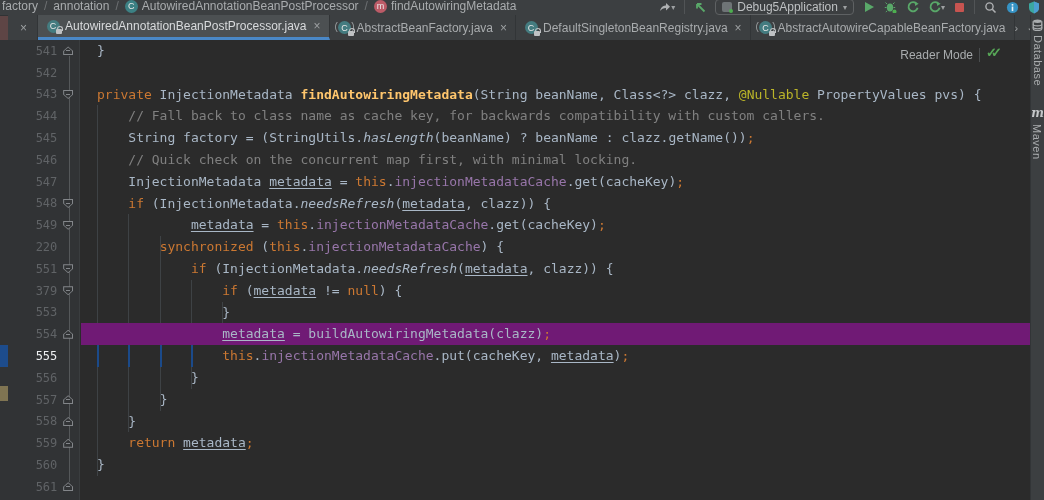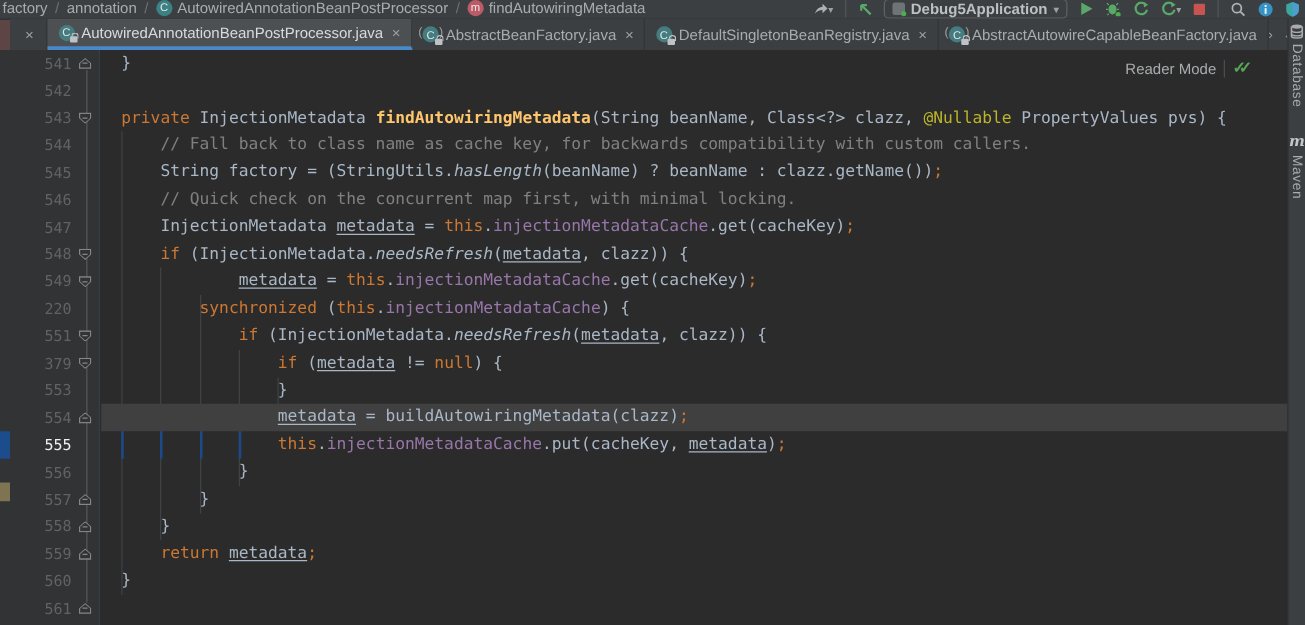--- a/index.html
+++ b/index.html
@@ -13,21 +13,21 @@
             font-size:12px; color:#A9ACAE; white-space:nowrap; }
   #crumbs .sep { color:#6E7173; margin:0 6px; }
   .crumb-ico { width:13px; height:13px; border-radius:50%; display:inline-flex; align-items:center; justify-content:center;
                font-size:9px; color:#EAEAEA; margin-right:4px; flex:0 0 auto; }
   .ci-class { background:#3C8184; }
   .ci-method { background:#BC5B67; }
   #runbar { position:absolute; right:4px; top:-2px; height:18px; display:flex; align-items:center; gap:9px; }
   .tb-div { width:1px; height:14px; background:#515456; }
   .tb-ic { display:inline-flex; align-items:center; }
   #runcfg { display:flex; align-items:center; gap:5px; border:1px solid #5E6163; border-radius:4px;
-            height:16px; padding:0 6px; color:#BDC0C2; font-size:12px;font-weight:bold; }
+            height:16px; padding:0 6px; color:#BDC0C2; font-size:12px; }
   .cfg-app { width:10px; height:10px; background:#6E7476; border-radius:2px; position:relative; }
   .cfg-app::after { content:""; position:absolute; right:-1px; bottom:-1px; width:4px; height:4px;
                     border-radius:50%; background:#4DAE50; }
   .chev { font-size:8px; color:#9DA0A2; }
 
   
   #tabbar { position:absolute; left:8px; top:15px; width:1022px; height:25px; background:#3C3F41;
             display:flex; align-items:stretch; overflow:hidden; }
   .tab { display:flex; align-items:center; gap:5px; padding:0 8px; font-size:12px; color:#A9ACAE;
          border-right:1px solid #323537; white-space:nowrap; position:relative; flex:0 0 auto; }
@@ -68,35 +68,35 @@
   .fm { position:relative; width:10px; height:9px; z-index:2; }
   .fm .o { position:absolute; inset:0; background:#83868A; }
   .fm .i { position:absolute; inset:1px; background:#313335; }
   .fm.down .o, .fm.down .i { clip-path:polygon(0 0,100% 0,100% 50%,50% 100%,0 50%); }
   .fm.up .o, .fm.up .i { clip-path:polygon(50% 0,100% 50%,100% 100%,0 100%,0 50%); }
   .fm .b { position:absolute; left:3px; right:3px; top:4px; height:1px; background:#83868A; }
 
   #code { position:absolute; left:73px; top:0; width:949px; height:480px; }
   .crow { height:21.8px; line-height:21.8px; white-space:pre; font-family:"DejaVu Sans Mono", monospace;
           font-size:13px; color:#A9B7C6; padding-left:16px; position:relative; z-index:1; }
-  .crow.hl { background:#404040; }
+  .crow.hl { background:#701a75; }
   .guide { position:absolute; width:1px; background:#3E4245; z-index:0; }
   .hguide { position:absolute; width:2px; background:#1B4A8A; z-index:2; }
   .t-k { color:#CC7832; }
   .t-t { color:#A9B7C6; }
   .t-c { color:#808080; }
   .t-d { color:#FFC66D; font-weight:bold; }
   .t-a { color:#BBB529; }
   .t-f { color:#9876AA; }
   .t-v { color:#A9B7C6; text-decoration:underline; text-underline-offset:2px; }
   .t-s { color:#A9B7C6; font-style:italic; }
   .t-p { color:#CC7832; }
 
   
-  #readermode { position:absolute; right:26px; top:8px; display:flex; align-items:flex-end; gap:6px; z-index:5; }
+  #readermode { position:absolute; right:26px; top:8px; display:flex; align-items:flex-start; gap:6px; z-index:5; }
   #readermode .lbl { font-size:12px; color:#A9ACAE; }
   #readermode .div { width:1px; height:14px; background:#4A4D4F; }
   .dblcheck { position:relative; width:18px; height:13px; }
   .dblcheck span { position:absolute; top:-3px; color:#57A657; font-size:13px; font-weight:bold; }
   .dblcheck .c1 { left:0; } .dblcheck .c2 { left:5px; }
 
   svg { display:block; }
 </style>
 </head>
 <body>

